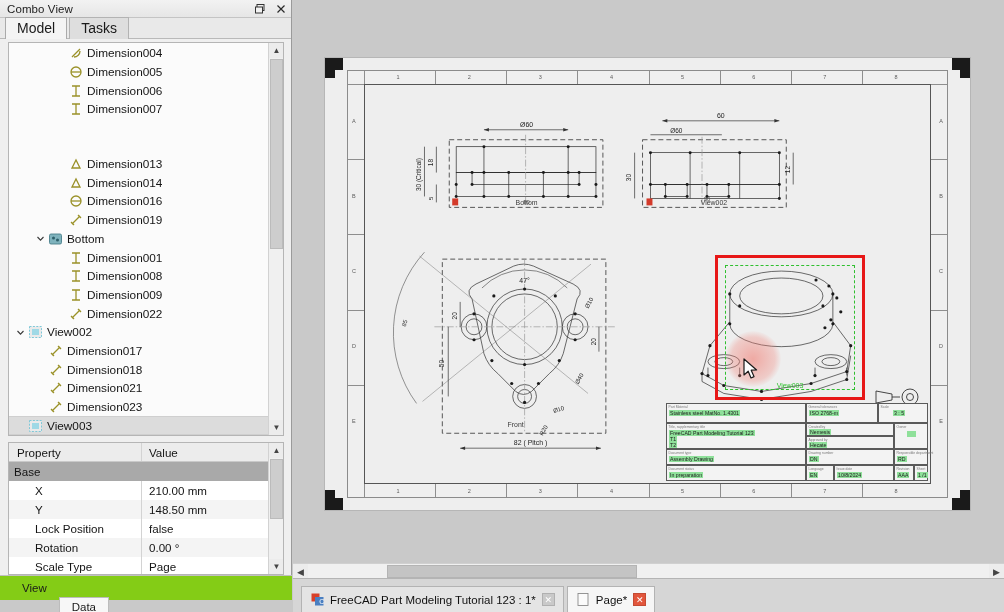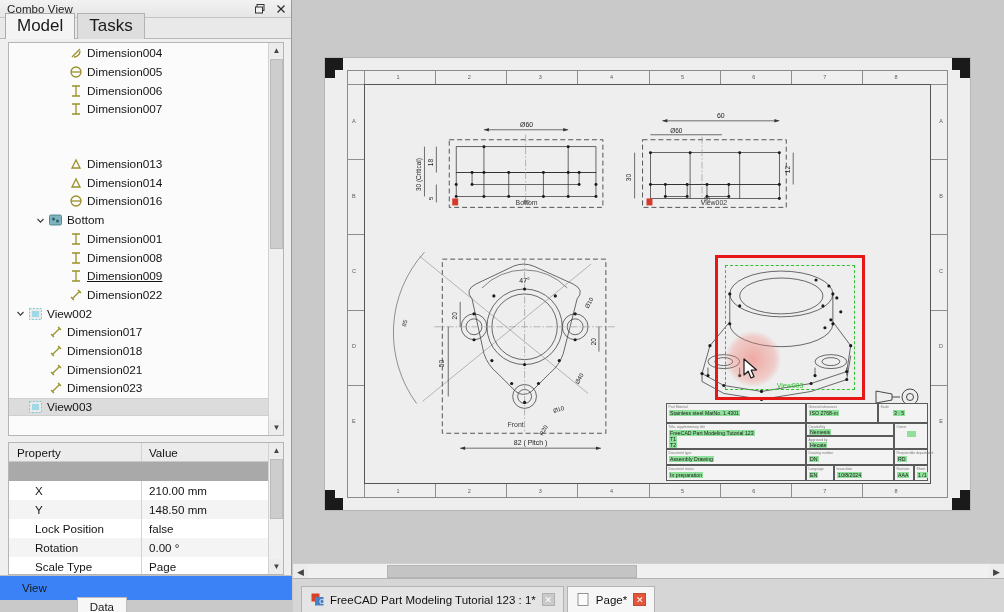--- a/index.html
+++ b/index.html
@@ -44,21 +44,21 @@
 
   
   .tabrow {
     height: 21px;
     background: #e9e9e9;
     border-bottom: 1px solid #b9b9b9;
     display: flex; align-items: flex-end;
     padding-left: 5px;
   }
   .tabrow .tab {
-    font-size: 17px;
+    font-size: 14px;
     padding: 2px 11px 3px 11px;
     border: 1px solid #b3b3b3;
     border-bottom: none;
     background: #dedede;
     color: #1a1a1a;
     margin-right: 2px;
     position: relative; top: 1px;
   }
   .tabrow .tab.active {
     background: #f4f4f4;
@@ -130,25 +130,24 @@
   .prow .pv { flex:1; padding-left: 7px; height:100%; display:flex; align-items:center; color:#141414; }
   .prow.header { background: #ececec; border-bottom: 1px solid #c9c9c9; font-weight: normal; }
   .prow.group { background: #a9a9a9; color: #111; }
   .prow.group .pk { border-right: none; padding-left: 5px; }
   .prow.alt { background: #f4f4f4; }
   .prow.indent .pk { padding-left: 26px; }
 
   
   #vd-tabs {
     position: absolute; left: 0; bottom: 0; width: 292px; height: 25px;
-    background: #3b82f6;
+    background: #84cc16;
     border-top: 1px solid #c0c0c0;
     display: flex; align-items: center;
     padding-left: 10px;
-    gap: 18px;
   }
   #vd-tabs .vtab {
     font-size: 11.5px; color: #1a1a1a;
     padding: 3px 12px 4px 12px;
   }
   #vd-tabs .vtab.active {
     background: #f7f7f7;
     border: 1px solid #bcbcbc;
     border-bottom: none;
     position: relative; top: 19px;
@@ -362,20 +361,30 @@
           <div class="tnode" style="padding-left: 44px;">
             <span class="twist"></span>
             <span class="ticon">
               <svg width="14" height="14" viewBox="0 0 14 14">
                 <circle cx="7" cy="7" r="5" stroke="#9a9128" stroke-width="1.3" fill="none"></circle>
                 <path d="M2 7 H12" stroke="#9a9128" stroke-width="1.3" fill="none"></path>
               </svg>
             </span>
             <span class="tlabel">Dimension016</span>
           </div>
+          <div class="tnode" style="padding-left: 44px;">
+            <span class="twist"></span>
+            <span class="ticon">
+              <svg width="14" height="14" viewBox="0 0 14 14">
+                <path d="M3 11 L11 3" stroke="#9a9128" stroke-width="1.3" fill="none"></path>
+                <path d="M2 9 L5 12 M9 2 L12 5" stroke="#9a9128" stroke-width="1.3" fill="none"></path>
+              </svg>
+            </span>
+            <span class="tlabel">Dimension019</span>
+          </div>
           <div class="tnode" style="padding-left: 24px;">
             <span class="twist">
               <svg width="9" height="9" viewBox="0 0 9 9">
                 <path d="M1.5 3 L4.5 6.2 L7.5 3" fill="none" stroke="#3a3a3a" stroke-width="1.1"></path>
               </svg>
             </span>
             <span class="ticon">
               <svg width="15" height="14" viewBox="0 0 15 14">
                 <rect x="1.5" y="2" width="12" height="10" rx="1.5" fill="#7fb3bd" stroke="#4a7f8a" stroke-width="0.9"></rect>
                 <circle cx="5.5" cy="6" r="1.5" fill="#2d5f6a"></circle>
@@ -395,21 +404,21 @@
           </div>
           <div class="tnode" style="padding-left: 44px;">
             <span class="twist"></span>
             <span class="ticon">
               <svg width="14" height="14" viewBox="0 0 14 14">
                 <path d="M3 2 H11 M3 12 H11 M7 2 V12" stroke="#9a9128" stroke-width="1.3" fill="none"></path>
               </svg>
             </span>
             <span class="tlabel">Dimension008</span>
           </div>
-          <div class="tnode" style="padding-left: 44px; text-decoration: underline;">
+          <div class="tnode" style="padding-left: 44px;">
             <span class="twist"></span>
             <span class="ticon">
               <svg width="14" height="14" viewBox="0 0 14 14">
                 <path d="M3 2 H11 M3 12 H11 M7 2 V12" stroke="#9a9128" stroke-width="1.3" fill="none"></path>
               </svg>
             </span>
             <span class="tlabel">Dimension009</span>
           </div>
           <div class="tnode" style="padding-left: 44px;">
             <span class="twist"></span>
@@ -493,20 +502,21 @@
       </div>
     </div>
 
     <div id="prop-wrap">
       <div id="prop-table">
           <div class="prow header">
             <div class="pk">Property</div>
             <div class="pv">Value</div>
           </div>
           <div class="prow group">
+            <div class="pk">Base</div>
             <div class="pv"></div>
           </div>
           <div class="prow indent">
             <div class="pk">X</div>
             <div class="pv">210.00 mm</div>
           </div>
           <div class="prow indent alt">
             <div class="pk">Y</div>
             <div class="pv">148.50 mm</div>
           </div>

